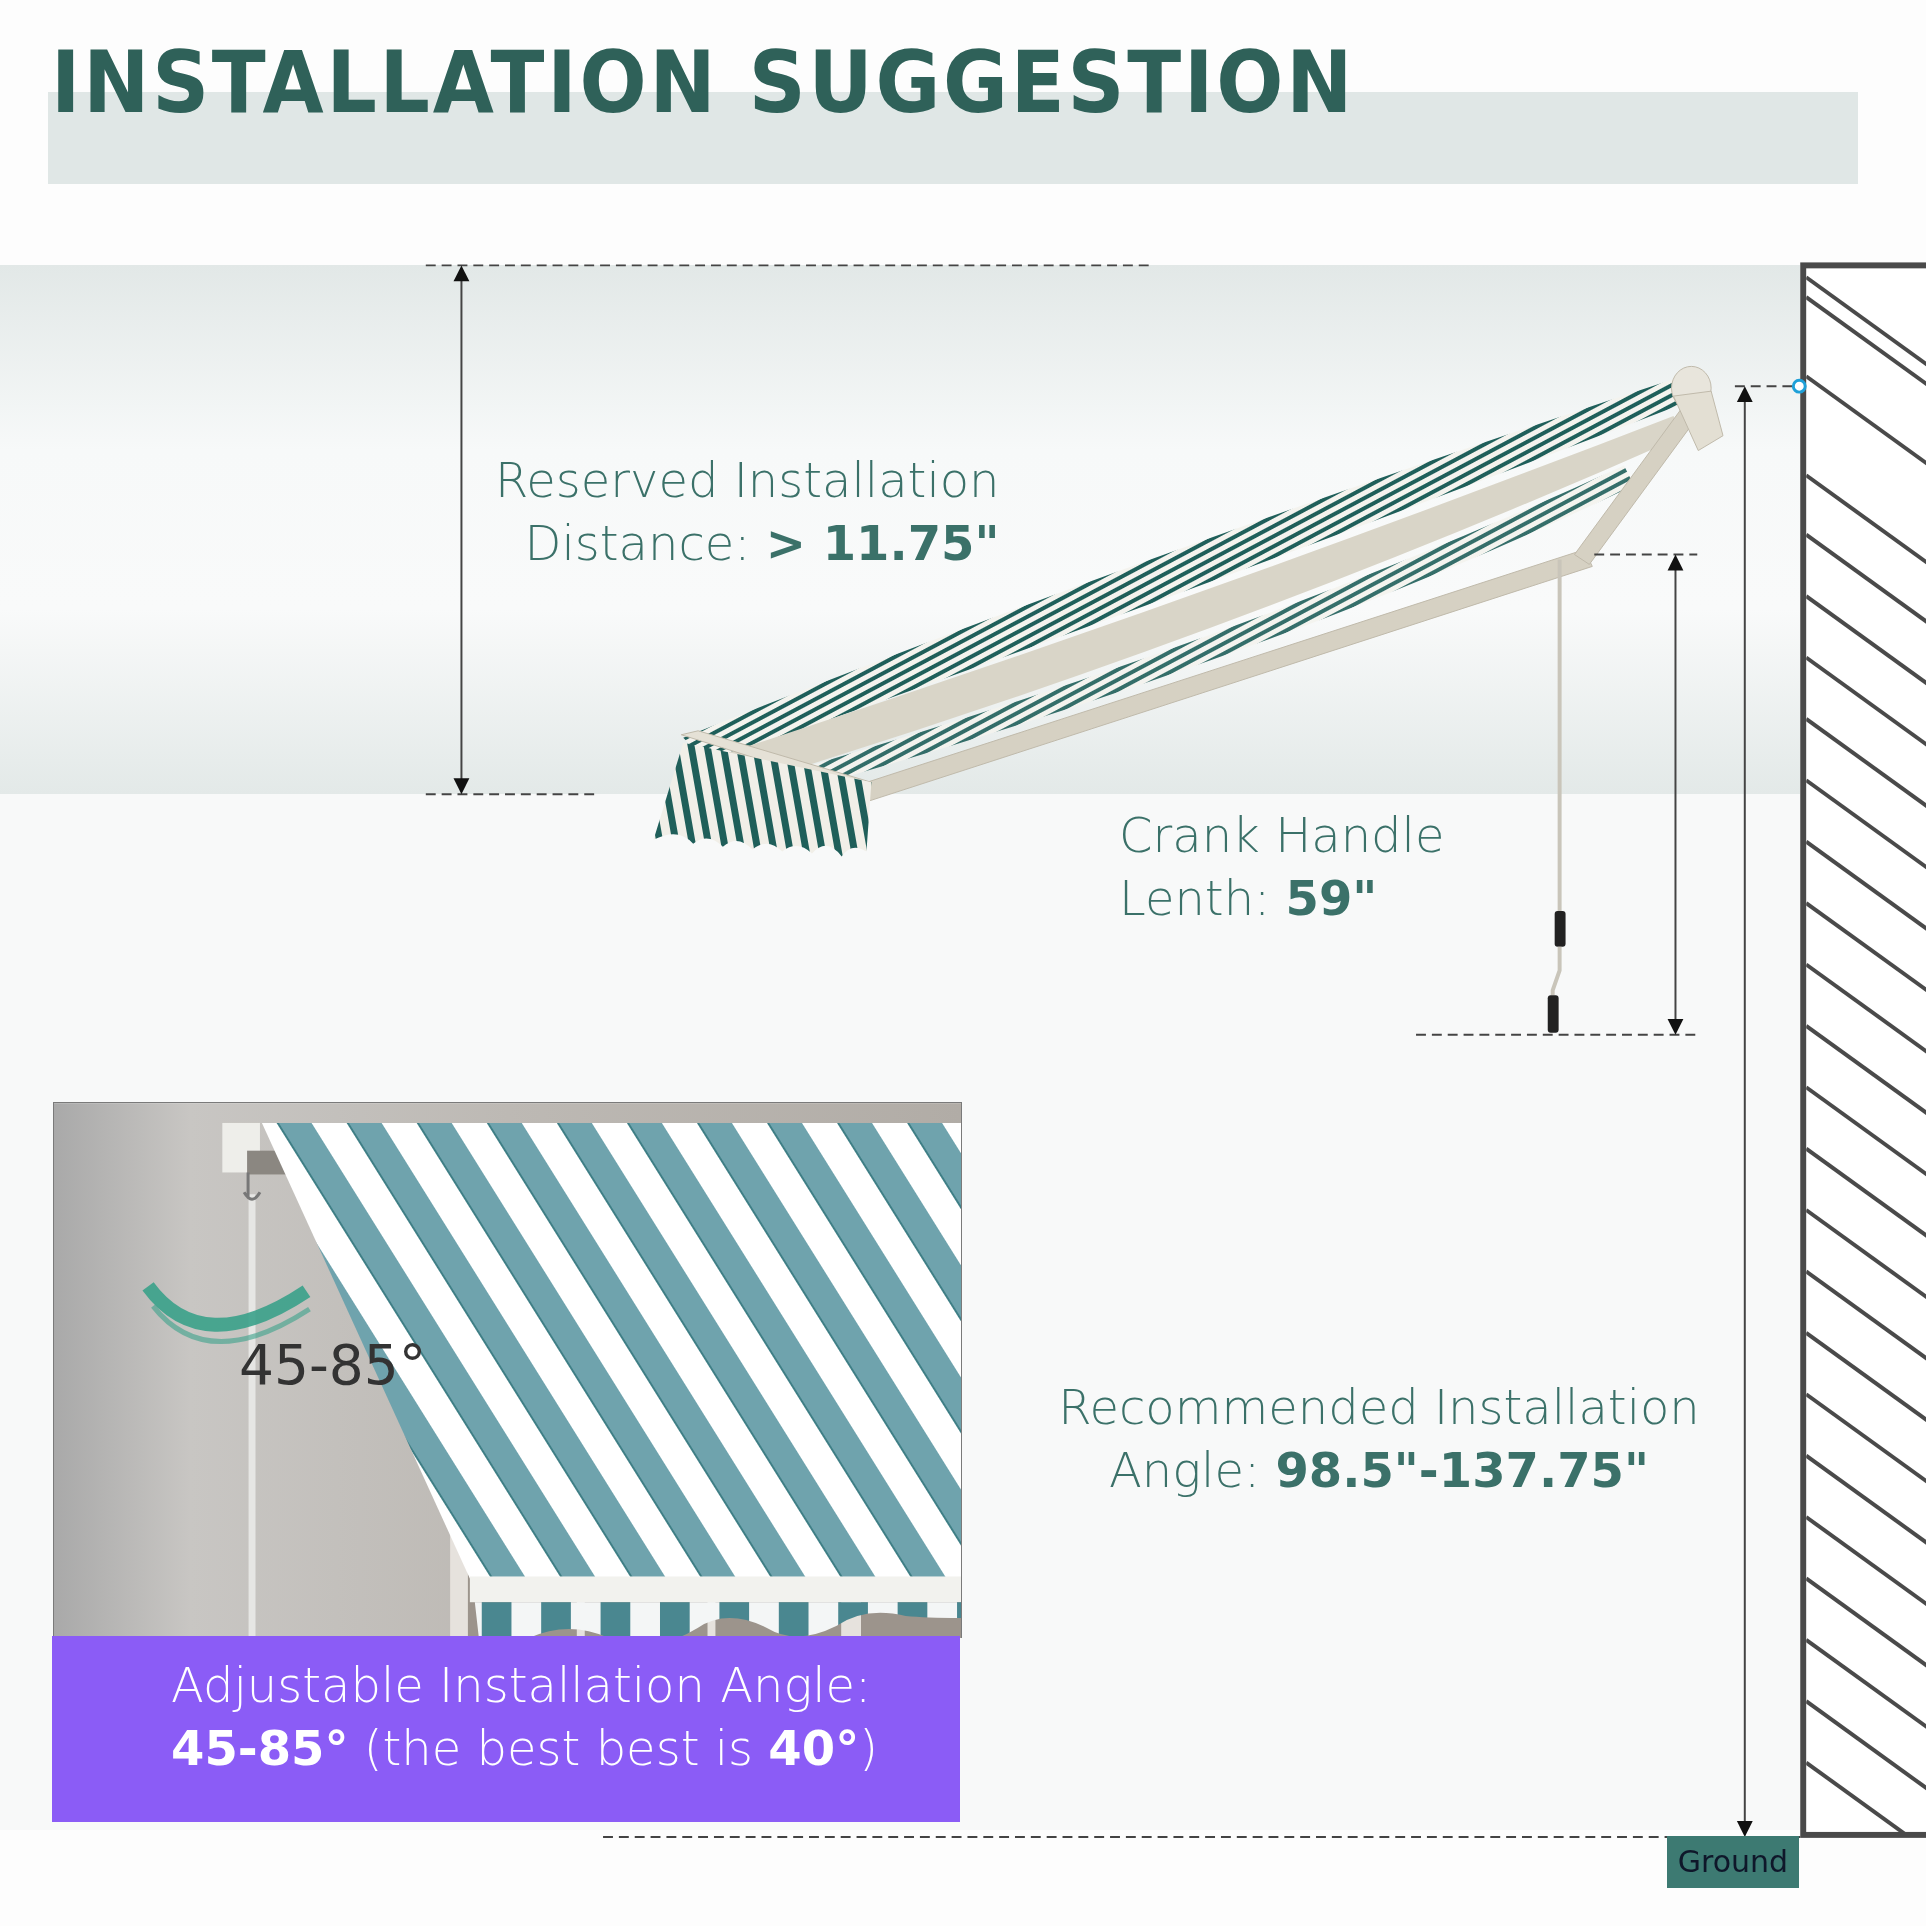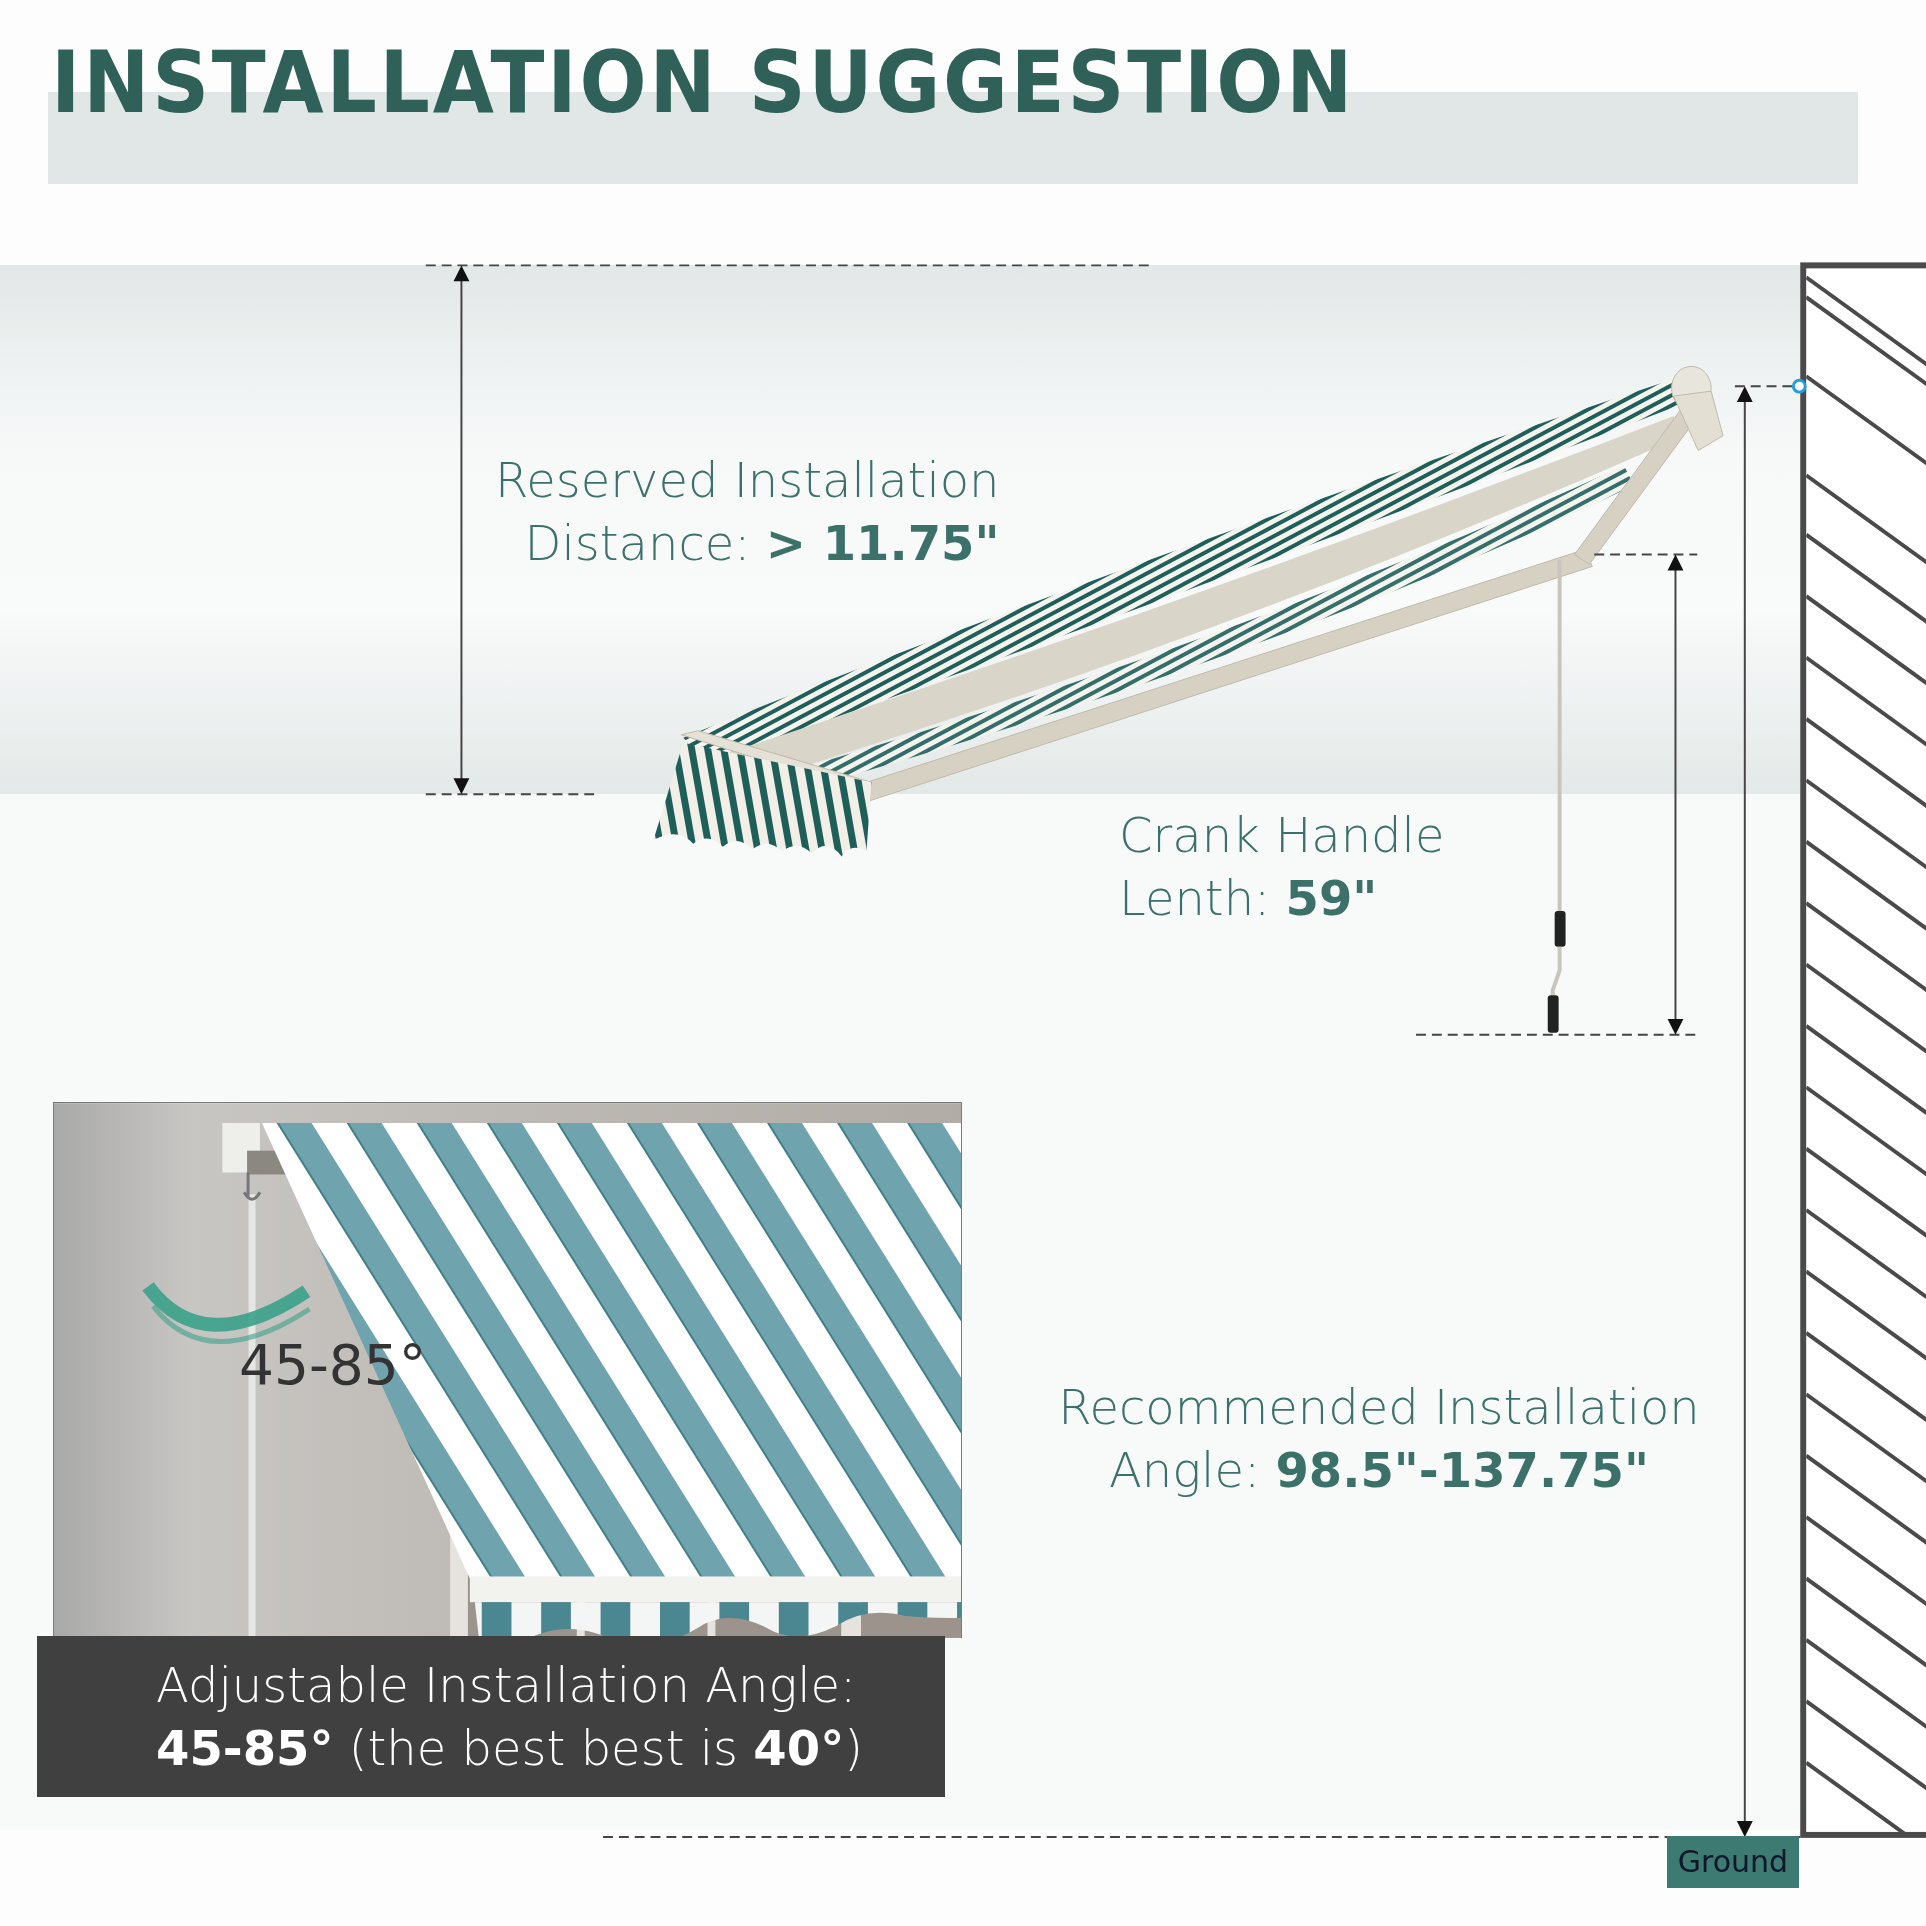--- a/index.html
+++ b/index.html
@@ -8,21 +8,21 @@
   .title-bar { left:48px; top:92px; width:1810px; height:92px; background:#e0e7e6; }
   .title { left:51px; top:40px; font-family:"DejaVu Sans", sans-serif; font-weight:bold; font-size:85px; letter-spacing:3px; color:#2f6159; line-height:1; white-space:nowrap; transform:scaleX(0.93); transform-origin:left top; }
   .band { left:0; top:265px; width:1800px; height:529px; background:linear-gradient(180deg,#e2e8e7 0%,#f7f9f9 35%,#f9fafa 65%,#e3e9e8 100%); }
   .lower-bg { left:0; top:794px; width:1800px; height:1036px; background:#f8f9f9; }
   .label { color:#3b7169; font-family:"DejaVu Sans", sans-serif; font-weight:300; font-size:48px; line-height:63px; white-space:nowrap; }
   .label b { font-weight:bold; color:#3b7169; }
   .reserved { left:495px; top:449px;text-align:right; }
   .crank { left:1119px; top:804px; text-align:left; width:402px; }
   .recommended { left:1057px; top:1344px; text-align:center; width:644px;margin-top:32px; }
   .inset { left:53px; top:1102px; width:907px; height:535px; overflow:hidden; border:1px solid #7a7a7a; border-bottom:none; }
-  .caption { left:37px; top:1636px; width:908px; height:161px; background:#404040; color:#fff; }
+  .caption { left:52px; top:1636px; width:908px; height:186px; background:#8b5cf6; color:#fff; }
   .caption-text { position:absolute; left:119px; top:18px; font-family:"DejaVu Sans", sans-serif; font-size:48px; line-height:63px; font-weight:300; white-space:nowrap; }
   .caption-text b { font-weight:bold; }
   .ground { left:1667px; top:1836px; width:132px; height:52px; background:#3d7a72; color:#0f172a; font-size:30px; line-height:52px; text-align:center; font-family:"DejaVu Sans", sans-serif; }
   .angle-label { position:absolute; left:185px; top:230px; font-size:55px; color:#333; font-family:"DejaVu Sans", sans-serif; }
   svg { position:absolute; left:0; top:0; }
 </style>
 </head>
 <body>
 
 <div class="abs title-bar"></div>

